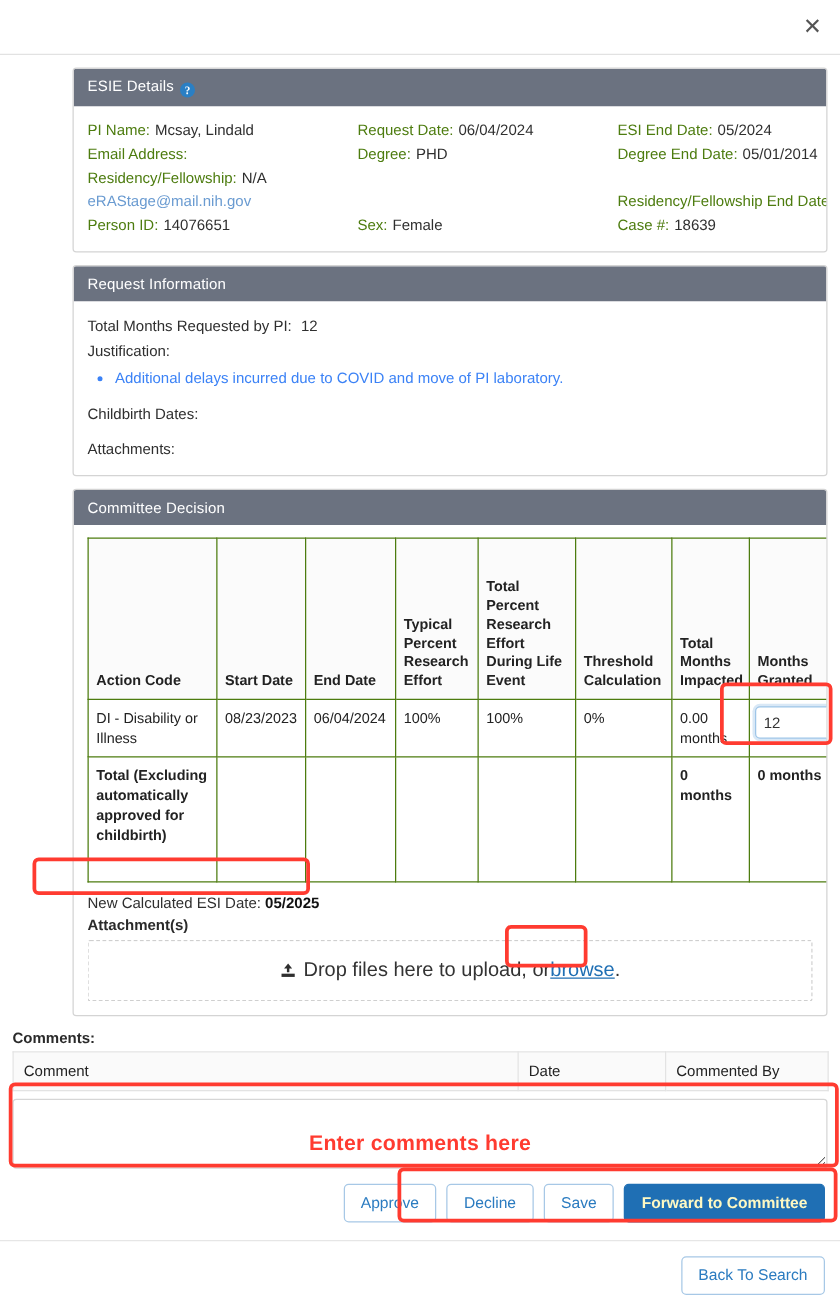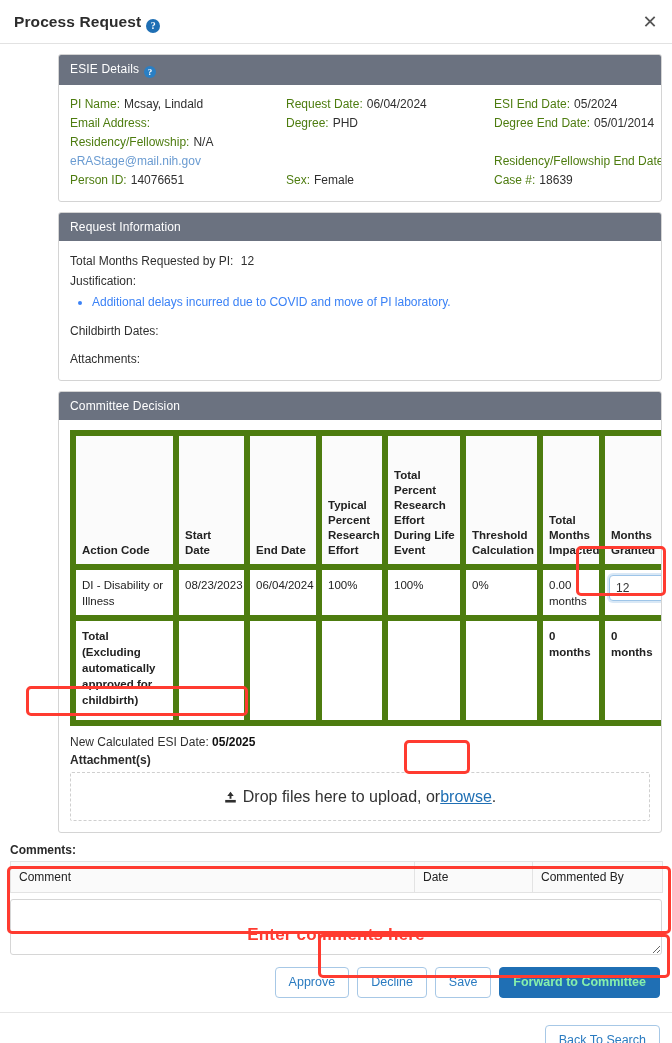--- a/index.html
+++ b/index.html
@@ -108,21 +108,21 @@
   .gap { height: 8px; }
 
   
   table.cd {
     width: 100%;
     border-collapse: collapse;
     table-layout: fixed;
     font-size: 11.5px;
   }
   table.cd th, table.cd td {
-    border: 6px solid #4d7c0f;
+    border: 1px solid #4d7c0f;
     vertical-align: bottom;
     padding: 6px 5px 6px 6px;
     text-align: left;
     color: #222;
   }
   table.cd th {
     font-weight: bold;
     height: 116px;
     background: #fbfbfb;
     line-height: 15px;
@@ -239,21 +239,21 @@
     white-space: nowrap;
   }
   .btn-outline {
     background: #ffffff;
     border: 1px solid #a7c8e6;
     color: #2a7bc0;
   }
   .btn-primary {
     background: #1f6fb4;
     border: 1px solid #1f6fb4;
-    color: #86efac;
+    color: #fef9c3;
     font-weight: bold;
   }
   .footer-sep {
     border-top: 1px solid #e6e6e6;
     margin: 14px 0 0 0;
   }
   .footer-row {
     display: flex;
     justify-content: flex-end;
     margin: 12px 12px 0 0;
@@ -265,23 +265,20 @@
     border: 3px solid #ff3b30;
     border-radius: 5px;
     pointer-events: none;
     z-index: 50;
   }
 </style>
 </head>
 <body>
 
 <div class="titlebar">
-  <div class="modal-title">
-    <span>Process Request</span><span class="help-icon">?</span>
-  </div>
   <div class="close-btn">✕</div>
 </div>
 
 <div class="content">
 
   <div class="panel">
     <div class="panel-head">
       <span>ESIE Details</span><span class="help-icon small">?</span>
     </div>
     <div class="panel-body">

